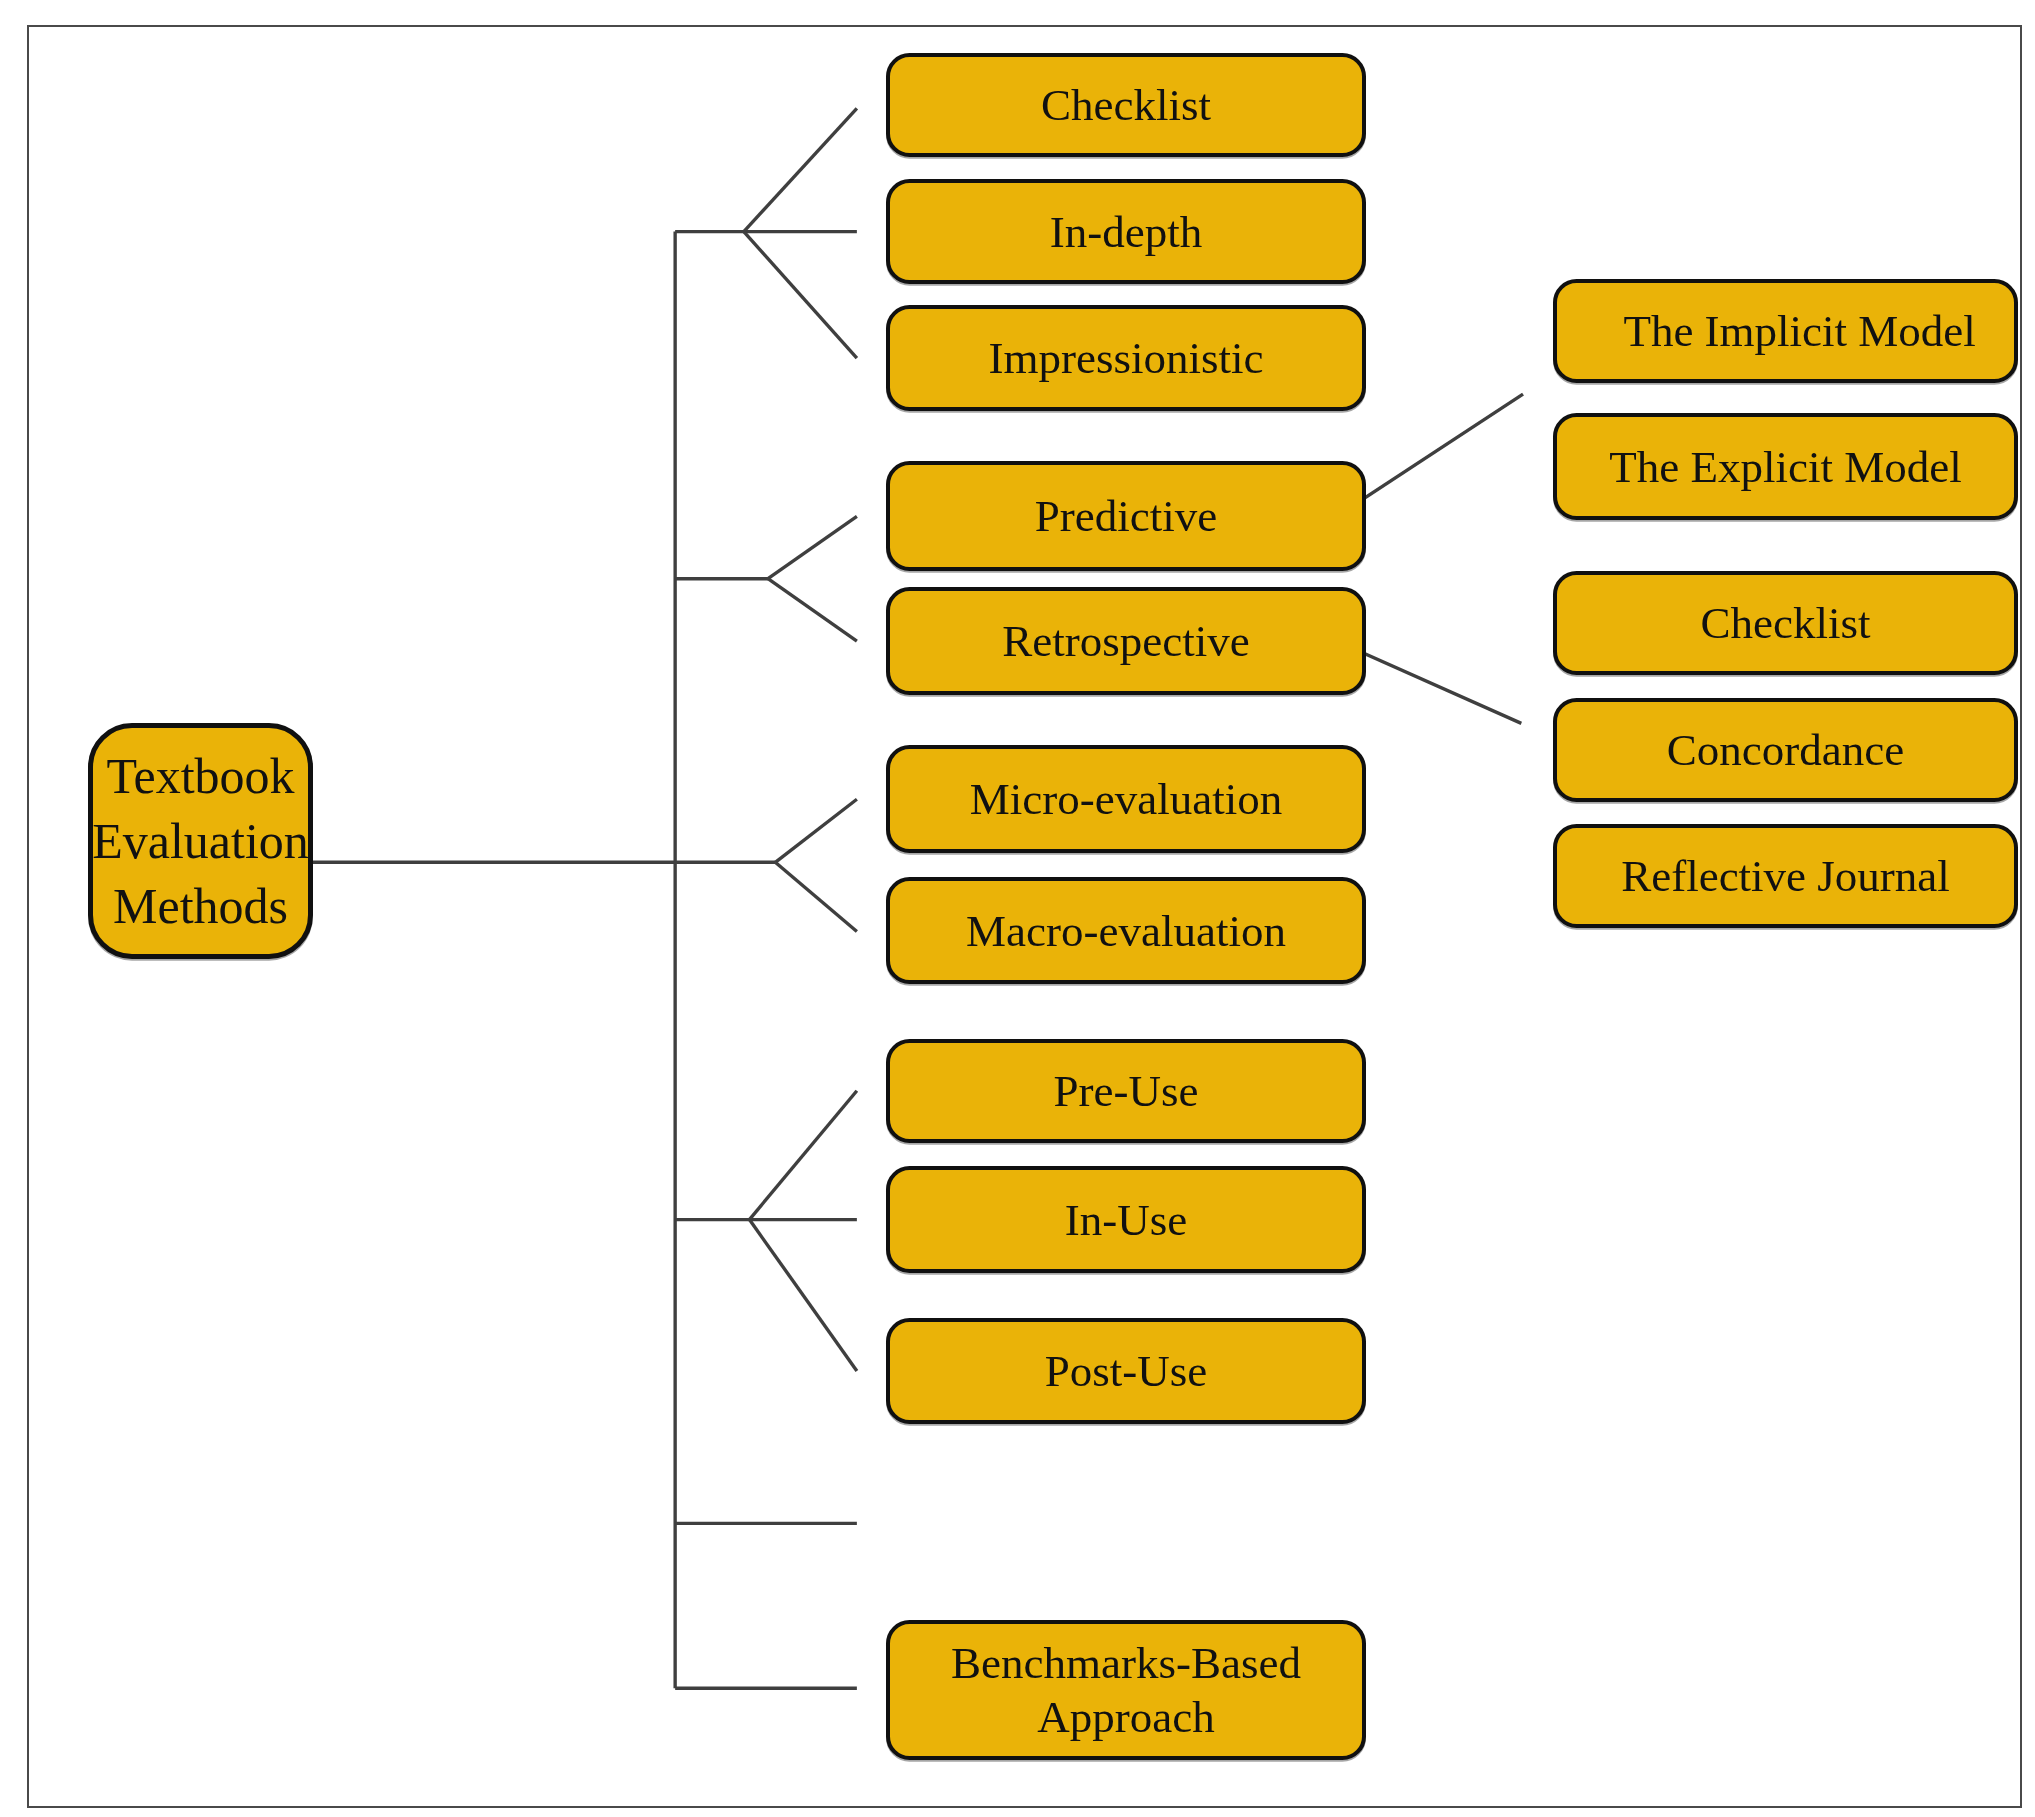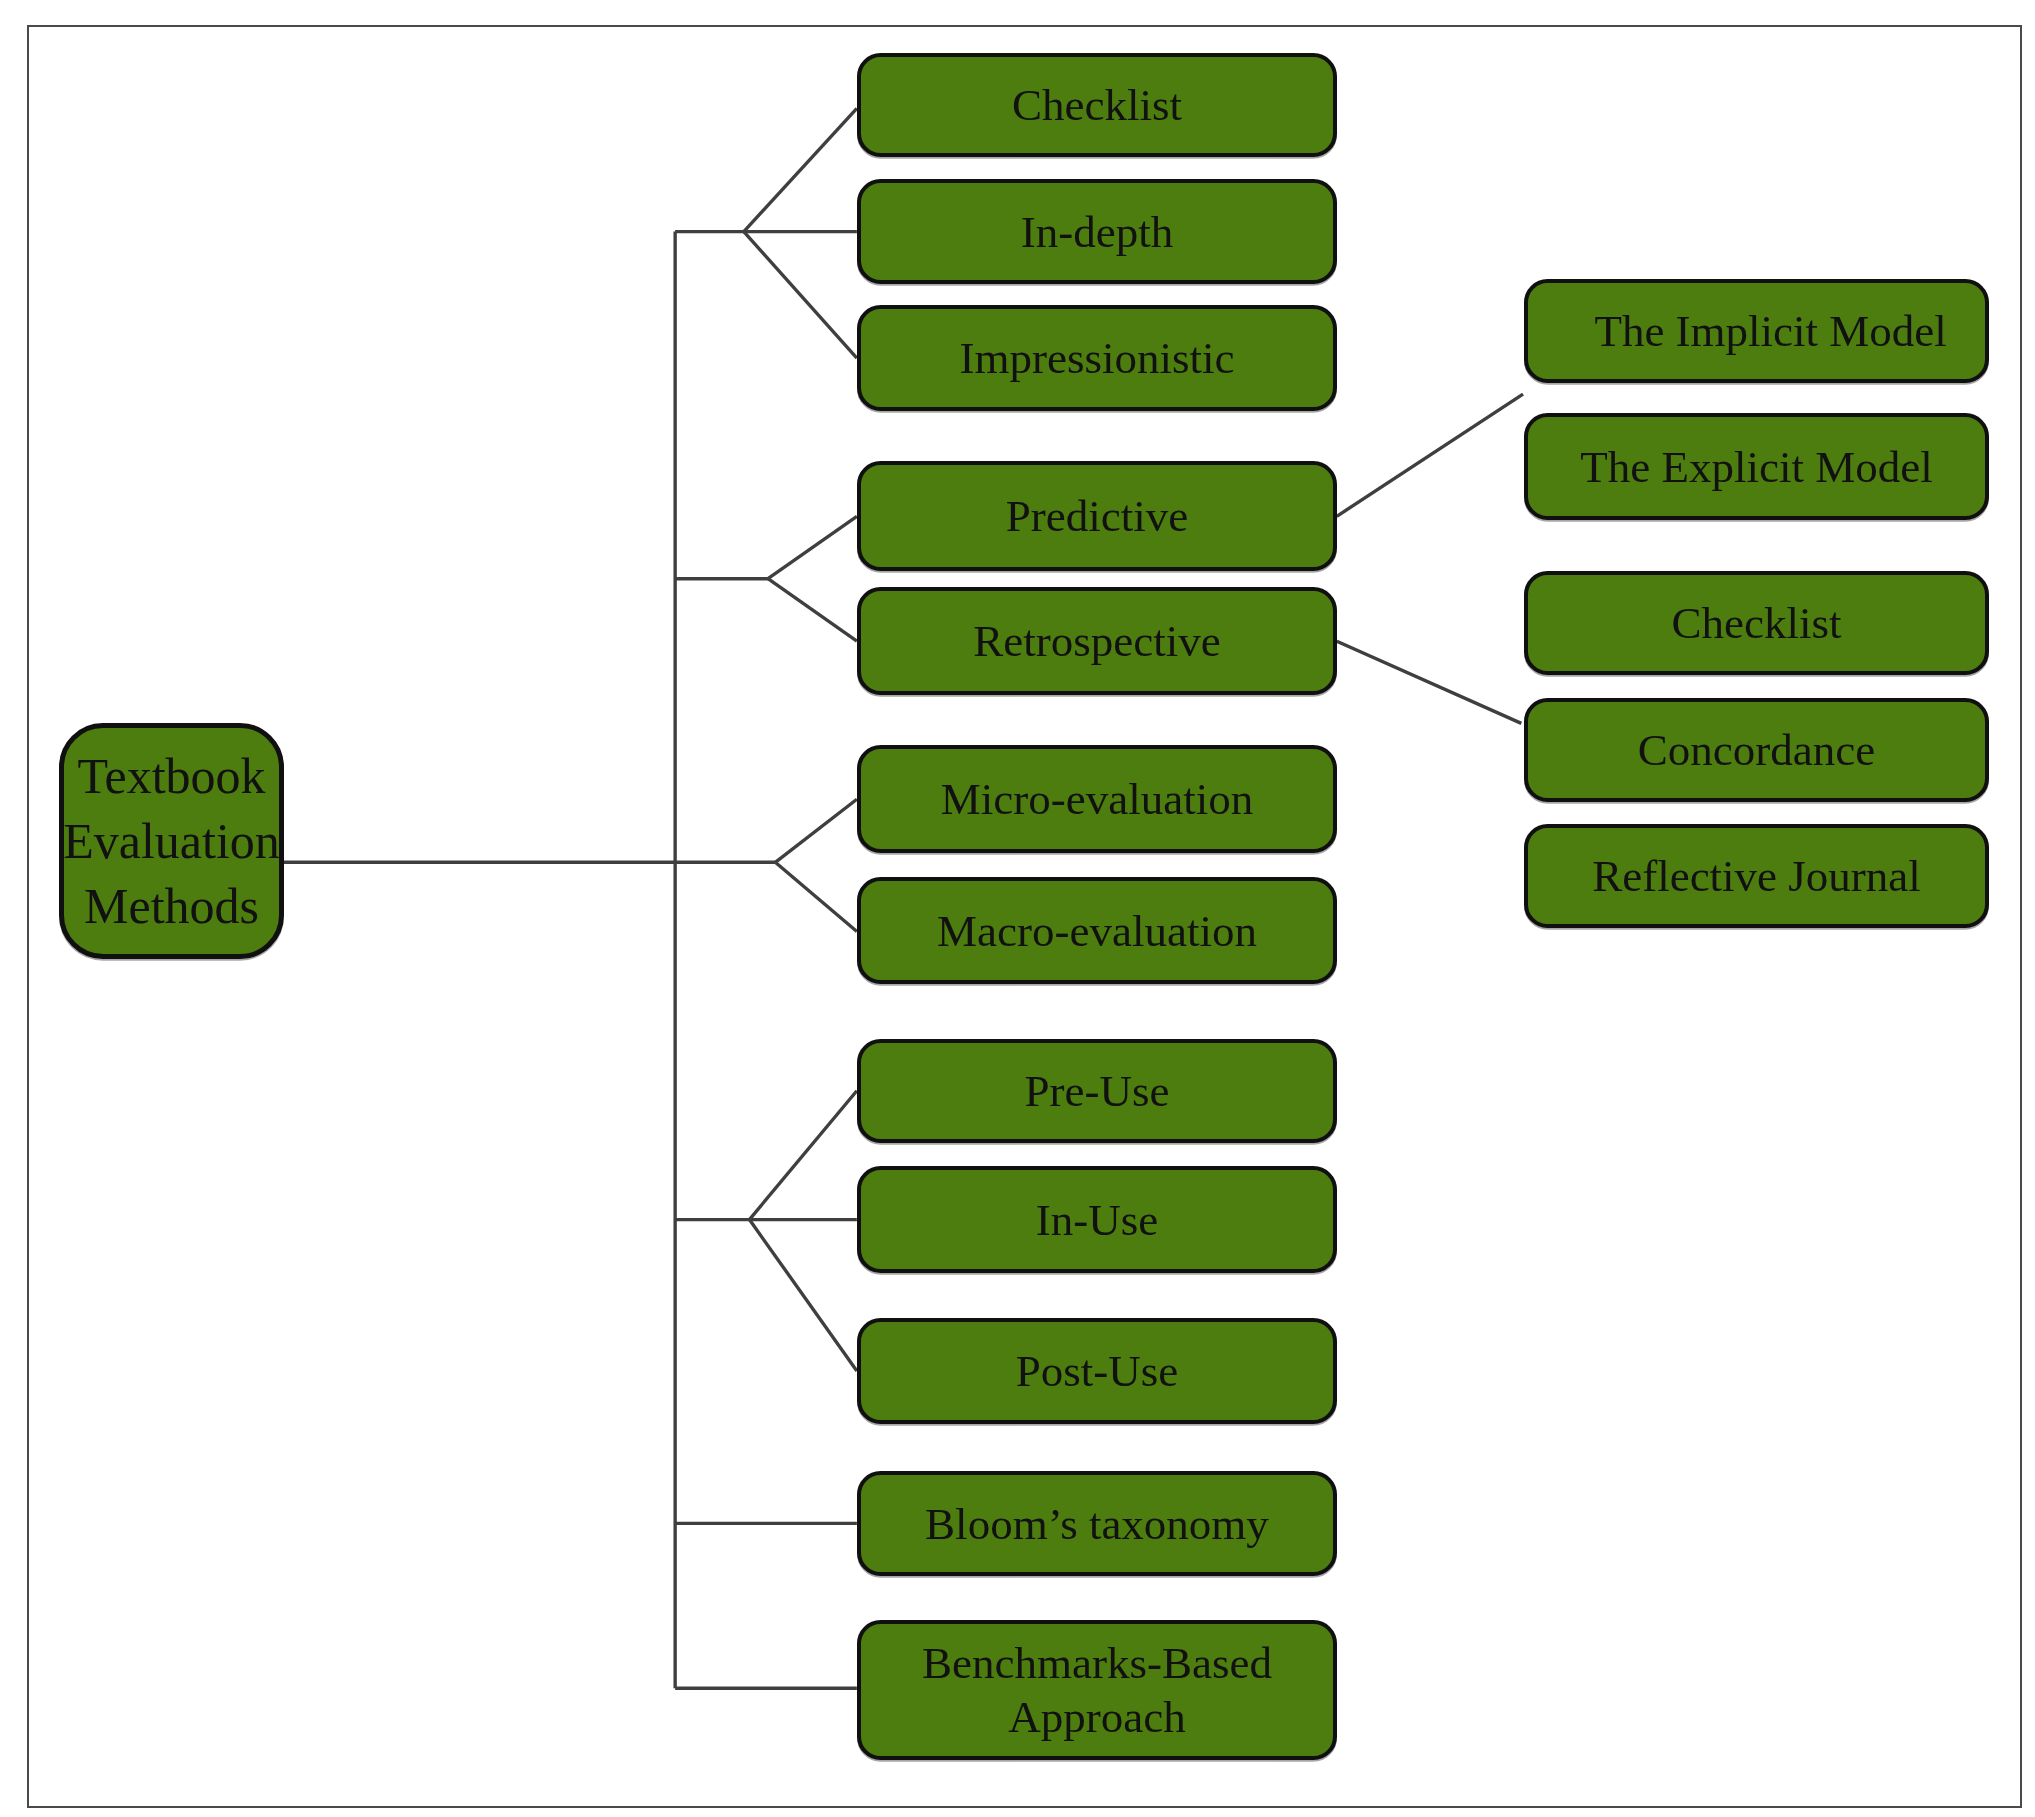--- a/index.html
+++ b/index.html
@@ -36,29 +36,30 @@
   }
   .connector-svg line {
     stroke: #3f3f3f;
     stroke-width: 6;
   }
   .node {
     position: absolute;
     box-sizing: border-box;
     border: 4.5px solid #101010;
     border-radius: 23.6px;
-    background: #4d7c0f;
+    background: #eab308;
     display: flex;
     align-items: center;
     justify-content: center;
     text-align: center;
     font-size: 45px;
     line-height: 1.2;
     padding: 2.3px 15.8px;
     box-shadow: 0 1.7px 0 rgba(0,0,0,0.35);
+    margin-left: 29px;
   }
   .node.root {
     border-radius: 44px;
     border-width: 5px;
     font-weight: normal;
     font-size: 50px;
     line-height: 1.3;
     padding: 2.3px 9px;
   }
 </style>
@@ -102,21 +103,20 @@
   <div class="node" style="left:857px; top:53px;  width:480px; height:104px;">Checklist</div>
   <div class="node" style="left:857px; top:179px; width:480px; height:105px;">In-depth</div>
   <div class="node" style="left:857px; top:305px; width:480px; height:106px;">Impressionistic</div>
   <div class="node" style="left:857px; top:461px; width:480px; height:110px;">Predictive</div>
   <div class="node" style="left:857px; top:587px; width:480px; height:108px;">Retrospective</div>
   <div class="node" style="left:857px; top:745px; width:480px; height:108px;">Micro-evaluation</div>
   <div class="node" style="left:857px; top:877px; width:480px; height:107px;">Macro-evaluation</div>
   <div class="node" style="left:857px; top:1039px; width:480px; height:104px;">Pre-Use</div>
   <div class="node" style="left:857px; top:1166px; width:480px; height:107px;">In-Use</div>
   <div class="node" style="left:857px; top:1318px; width:480px; height:106px;">Post-Use</div>
-  <div class="node" style="left:857px; top:1471px; width:480px; height:105px;">Bloom’s taxonomy</div>
   <div class="node" style="left:857px; top:1620px; width:480px; height:140px;">Benchmarks-Based Approach</div>
 
   <div class="node" style="left:1524px; top:279px; width:465px; height:104px;padding-left:44px;">The Implicit Model</div>
   <div class="node" style="left:1524px; top:413px; width:465px; height:107px;">The Explicit Model</div>
 
   <div class="node" style="left:1524px; top:571px; width:465px; height:104px;">Checklist</div>
   <div class="node" style="left:1524px; top:698px; width:465px; height:104px;">Concordance</div>
   <div class="node" style="left:1524px; top:824px; width:465px; height:104px;">Reflective Journal</div>
 
 </div>

